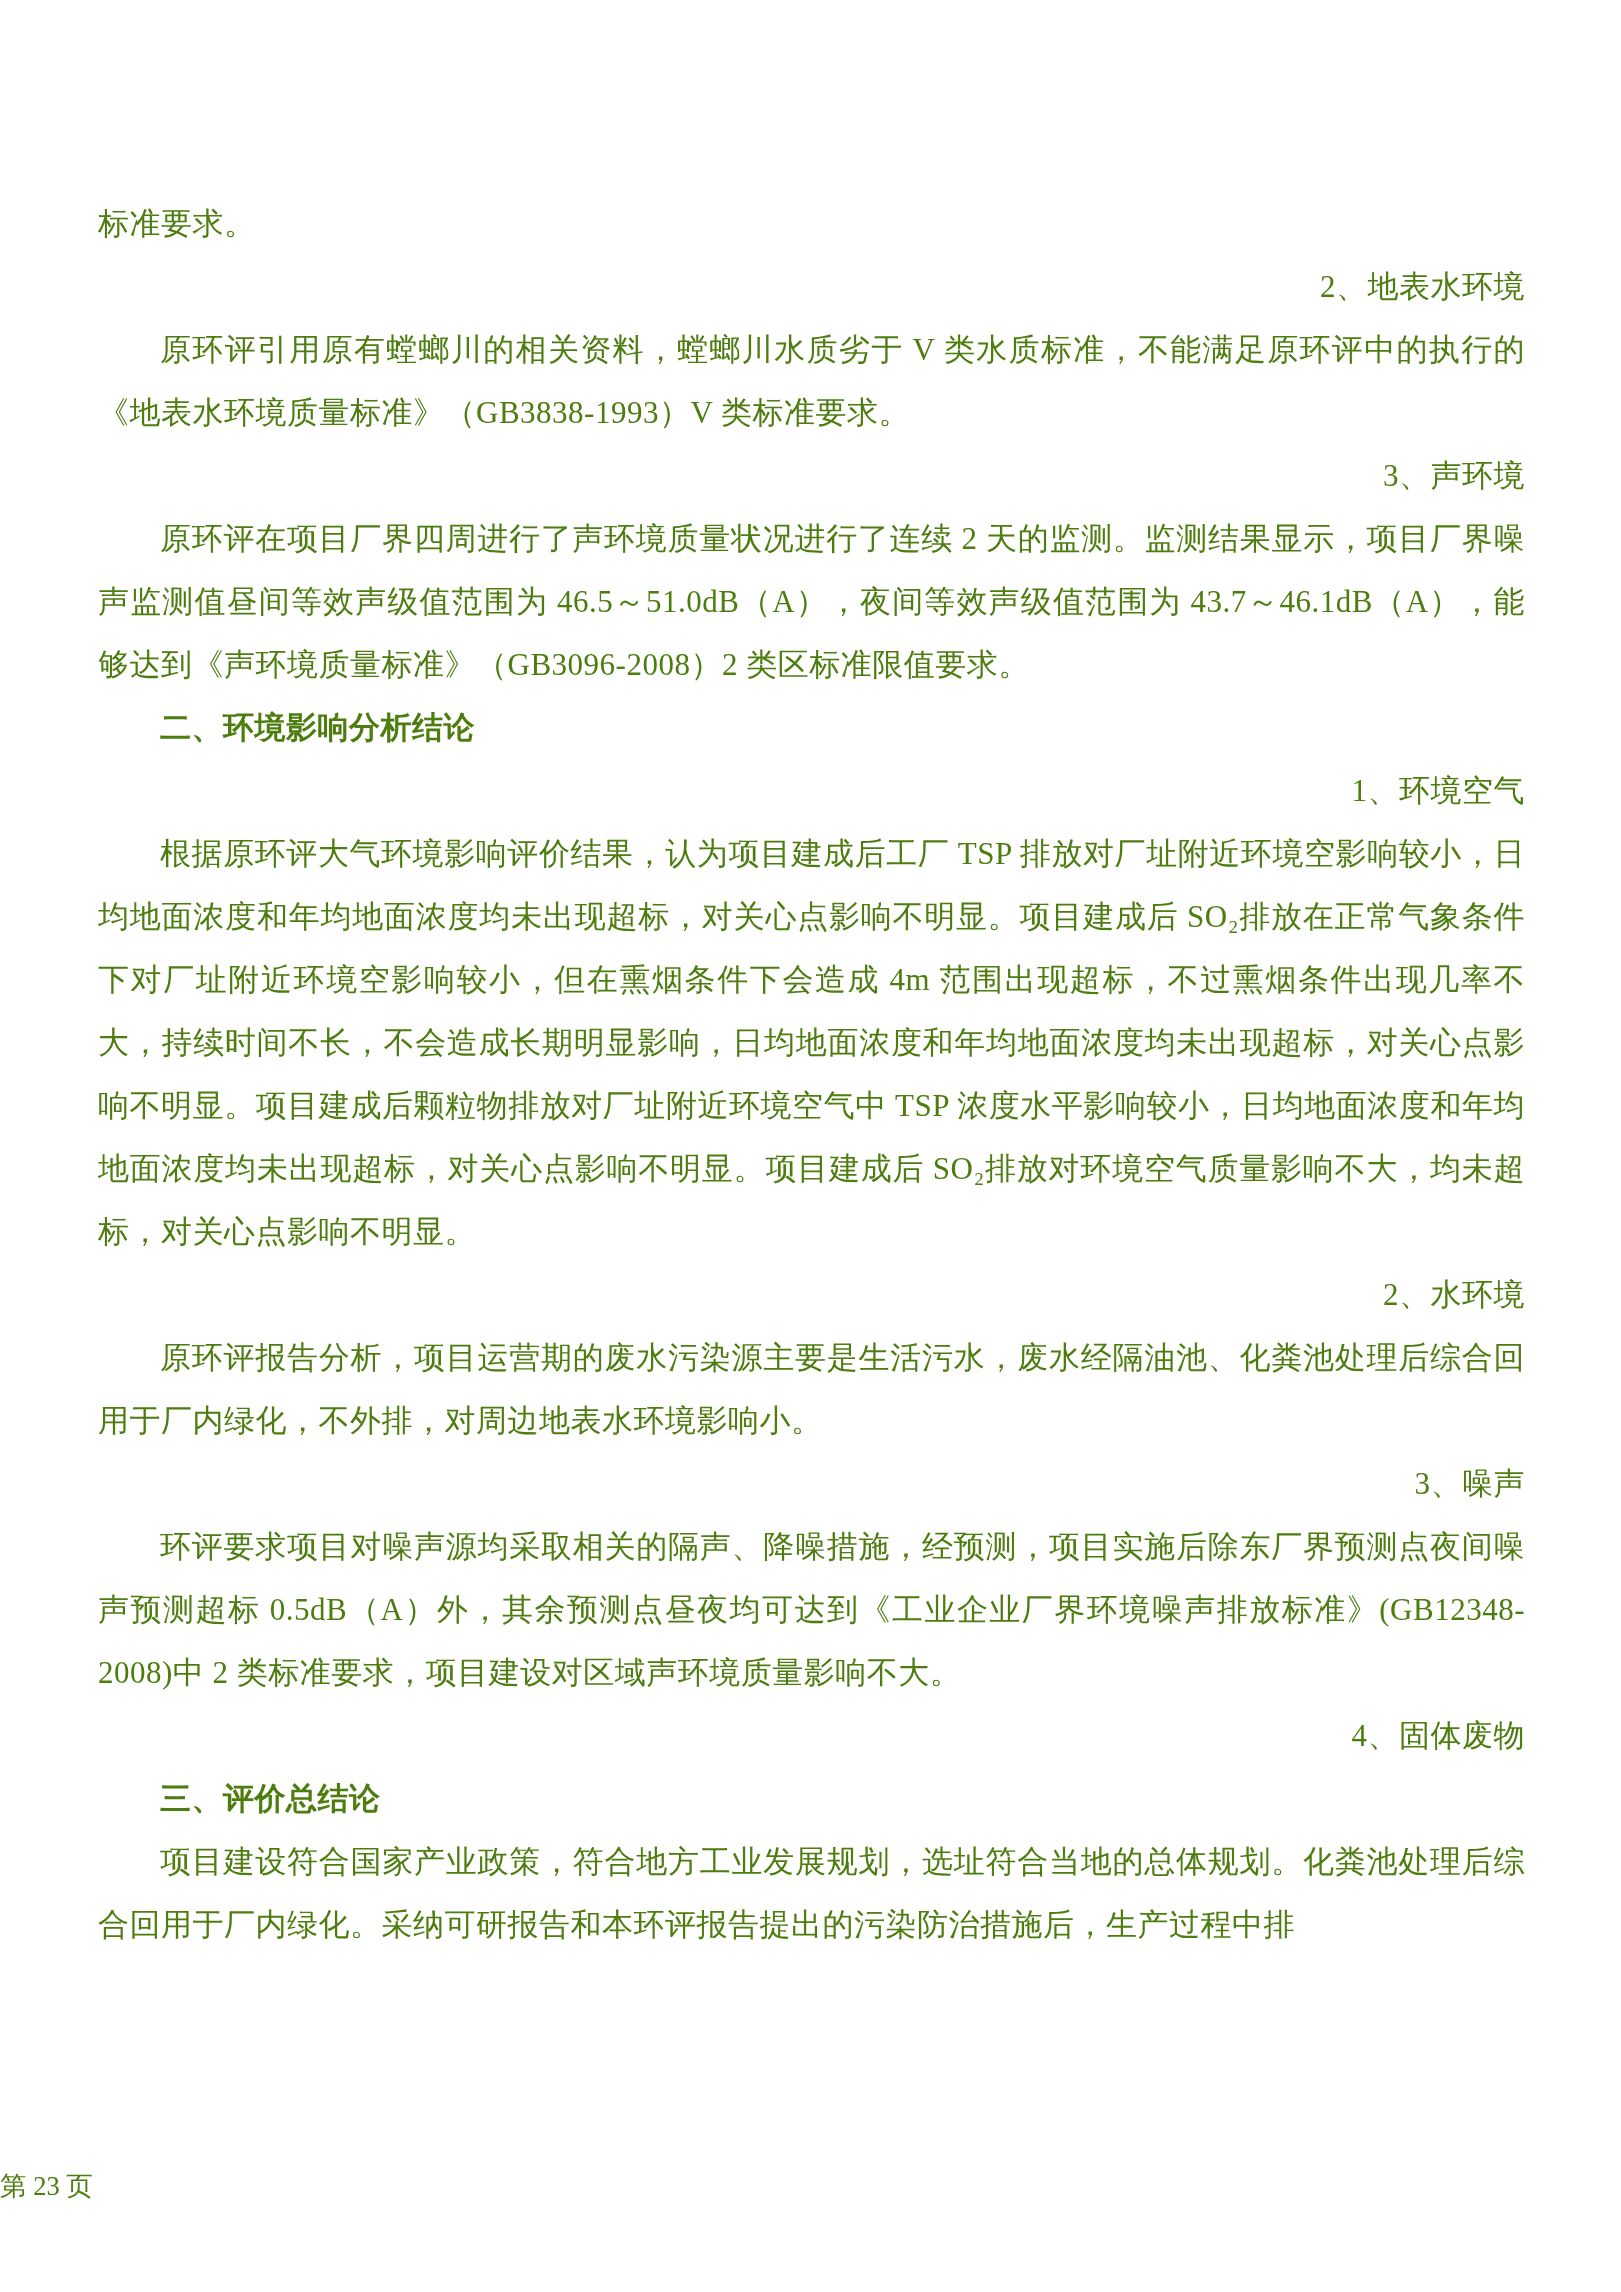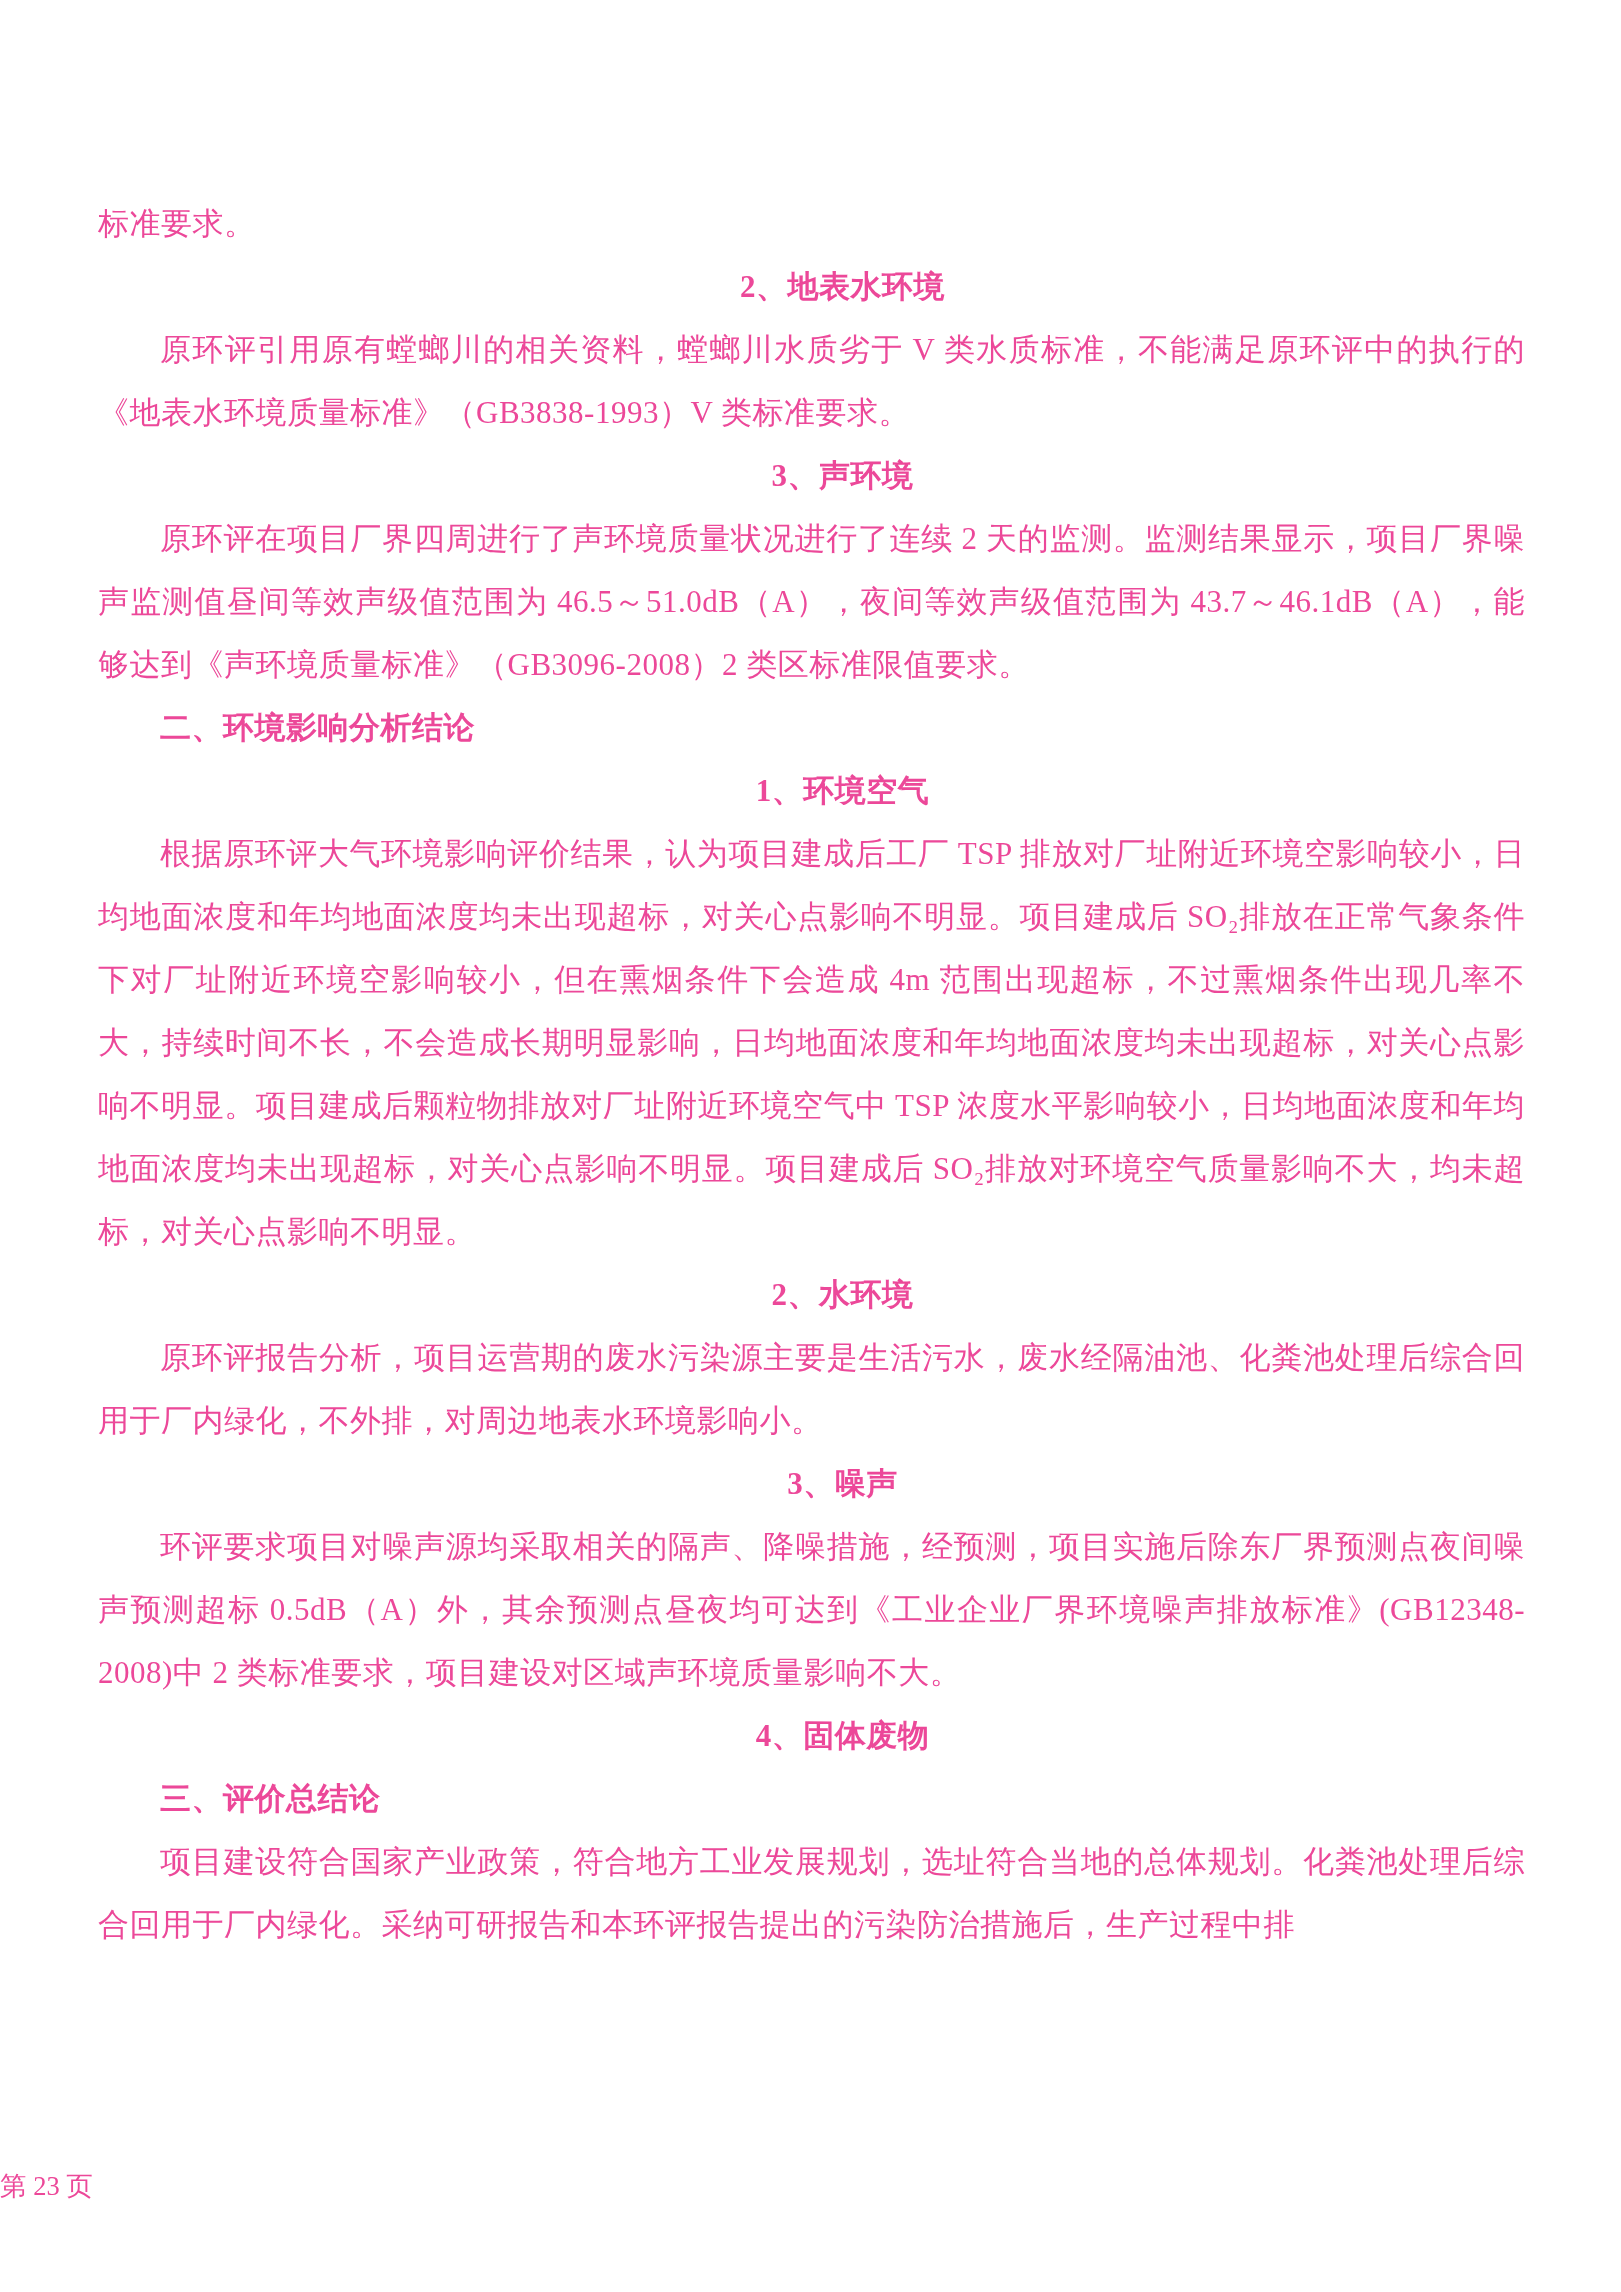--- a/index.html
+++ b/index.html
@@ -7,21 +7,21 @@
     padding: 0;
     background: #ffffff;
   }
   .page {
     position: relative;
     width: 1621px;
     height: 2293px;
     background: #ffffff;
     overflow: hidden;
     font-family: "Liberation Serif", "DejaVu Serif", serif;
-    color: #ec4899;
+    color: #4d7c0f;
   }
   .content {
     position: absolute;
     left: 98px;
     right: 96px;
     top: 192px;
     font-size: 31px;
     line-height: 63px;
     text-align: justify;
     letter-spacing: 0.5px;
@@ -31,22 +31,22 @@
     padding: 0;
   }
   .para {
     text-indent: 2em;
   }
   .continuation {
     text-indent: 0;
   }
   .subheading {
     text-indent: 2em;
-    font-weight: bold;
-    text-align: center;
+    font-weight: normal;
+    text-align: right;
   }
   .heading {
     text-indent: 2em;
     font-weight: bold;
     text-align: left;
   }
   .footer {
     position: absolute;
     left: 0;
     right: 0;

